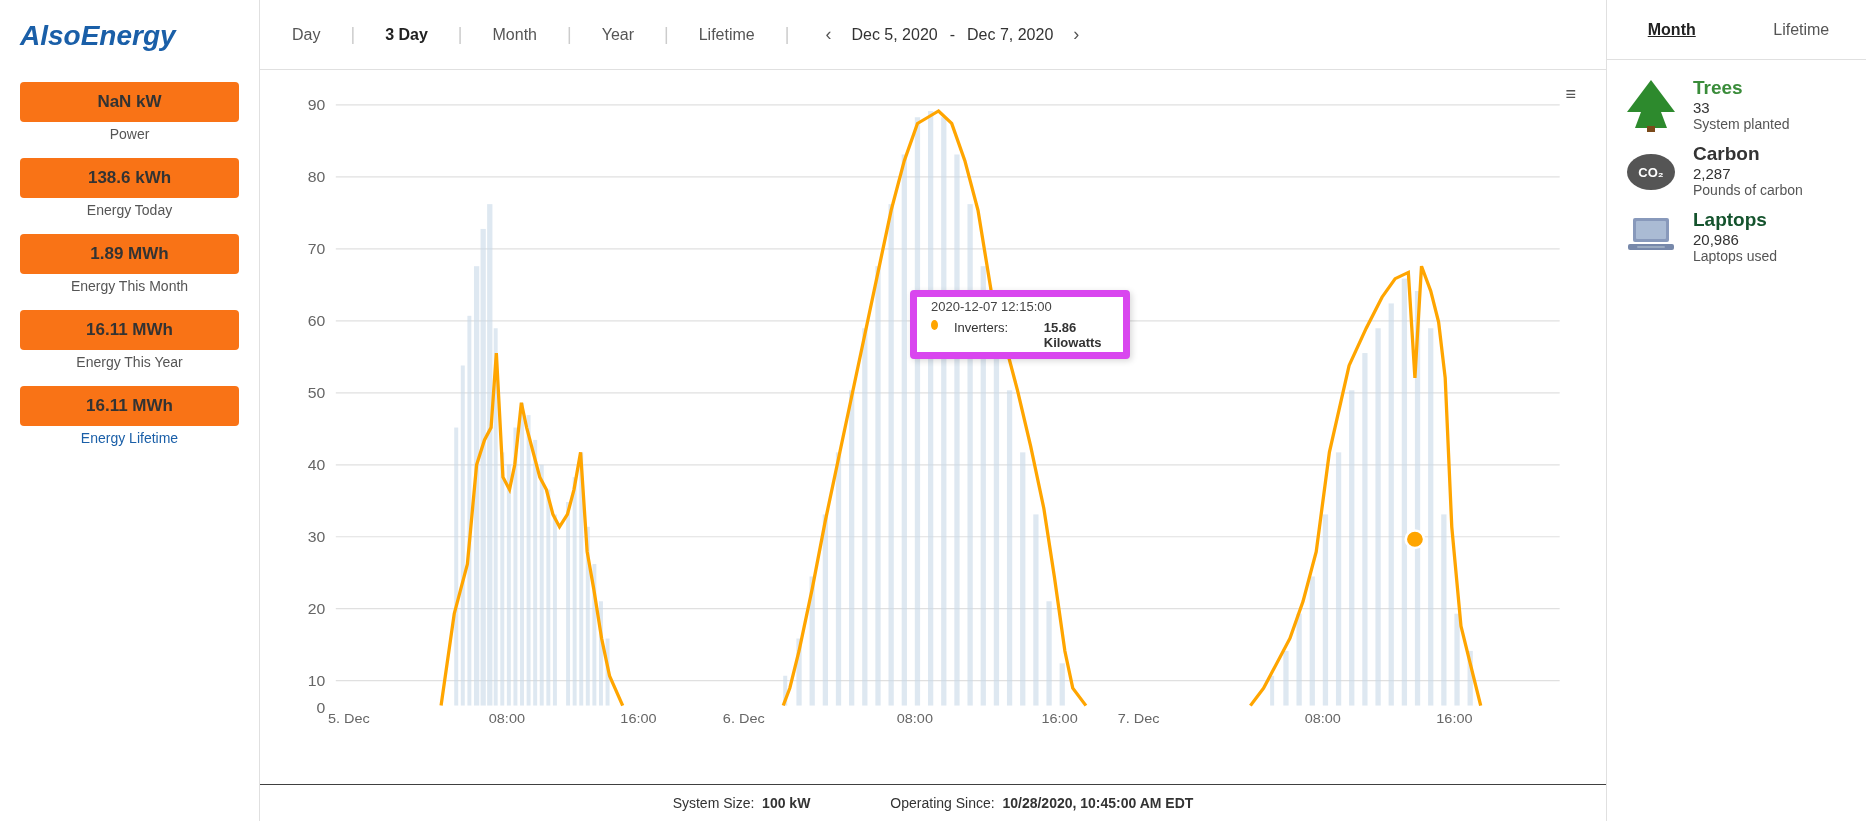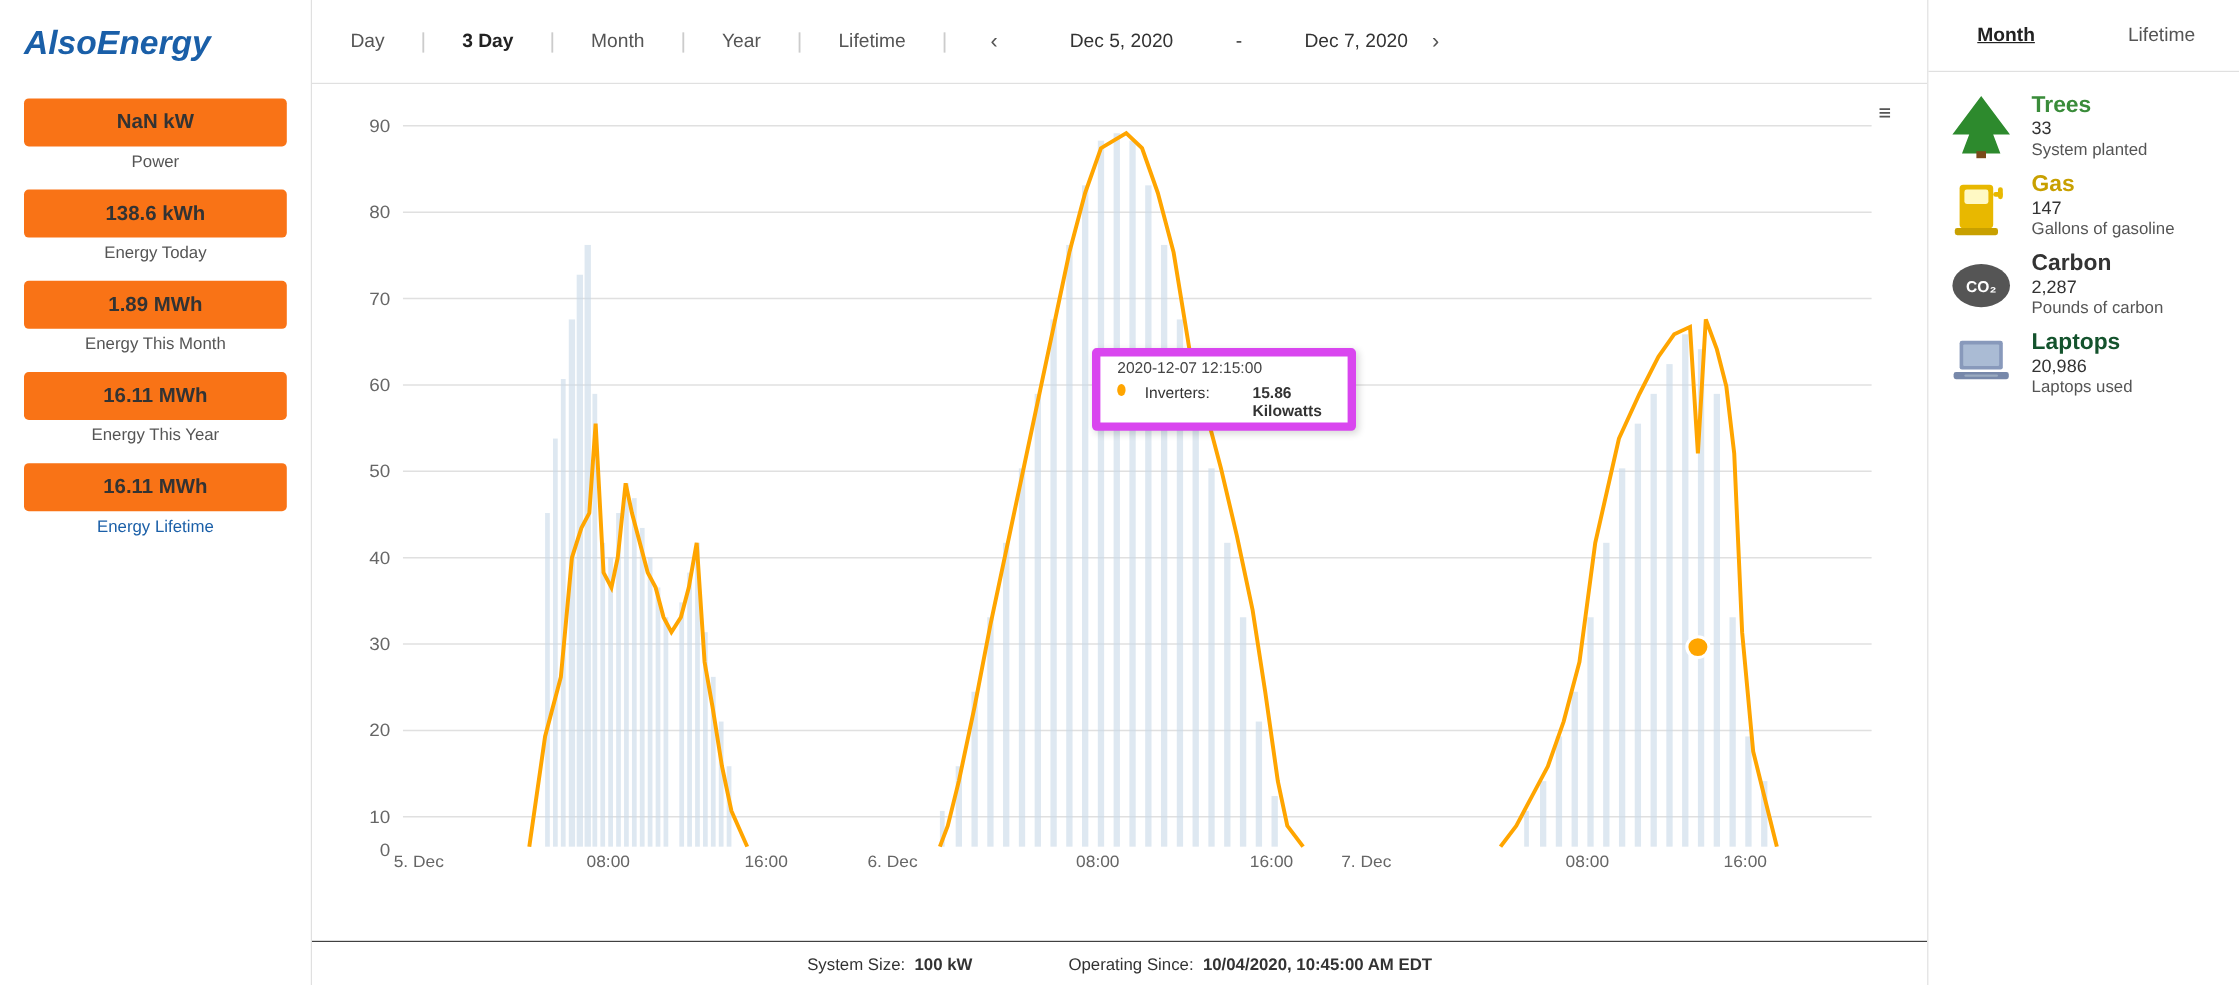--- a/index.html
+++ b/index.html
@@ -88,21 +88,20 @@
     }
     .nav-arrow {
       font-size: 18px;
       cursor: pointer;
       color: #555;
       padding: 4px 8px;
     }
     .nav-date-range {
       font-size: 16px;
       color: #333;
-      margin-left: 40px;
     }
 
     
     .chart-container {
       flex: 1;
       position: relative;
       padding: 10px 20px 10px 10px;
     }
     .chart-menu-icon {
       position: absolute;
@@ -460,21 +459,21 @@
     </div>
   </div>
 
   <div class="bottom-info">
     <span>
       <span>System Size:</span>
       &nbsp;<strong>100 kW</strong>
     </span>
     <span>
       <span>Operating Since:</span>
-      &nbsp;<strong>10/04/2020, 10:45:00 AM EDT</strong>
+      &nbsp;<strong>10/28/2020, 10:45:00 AM EDT</strong>
     </span>
   </div>
 </div>
 
 <div class="right-panel">
   <div class="right-top-tabs">
     <div class="right-tab active">Month</div>
     <div class="right-tab">Lifetime</div>
   </div>
 
@@ -487,39 +486,20 @@
           <rect x="22" y="50" width="8" height="6" fill="#7a4a1a"></rect>
         </svg>
       </div>
       <div class="eco-text">
         <div class="eco-title green">Trees</div>
         <div class="eco-value">33</div>
         <div class="eco-desc">System planted</div>
       </div>
     </div>
 
-    <div class="eco-item">
-      <div class="eco-icon">
-        <svg width="52" height="56" viewBox="0 0 52 56">
-
-          <rect x="8" y="12" width="28" height="36" rx="3" fill="#e8b800"></rect>
-          <rect x="12" y="16" width="20" height="12" rx="2" fill="#fff9c4"></rect>
-
-          <rect x="36" y="18" width="8" height="4" rx="2" fill="#e8b800"></rect>
-          <rect x="40" y="14" width="4" height="10" rx="2" fill="#e8b800"></rect>
-
-          <rect x="4" y="48" width="36" height="6" rx="2" fill="#c8a000"></rect>
-        </svg>
-      </div>
-      <div class="eco-text">
-        <div class="eco-title yellow">Gas</div>
-        <div class="eco-value">147</div>
-        <div class="eco-desc">Gallons of gasoline</div>
-      </div>
-    </div>
 
     <div class="eco-item">
       <div class="eco-icon">
         <svg width="56" height="56" viewBox="0 0 56 56">
           <ellipse cx="28" cy="30" rx="24" ry="18" fill="#555"></ellipse>
           <text x="28" y="35" text-anchor="middle" font-size="13" font-weight="bold" fill="white">CO₂</text>
         </svg>
       </div>
       <div class="eco-text">
         <div class="eco-title" style="color:#333">Carbon</div>

